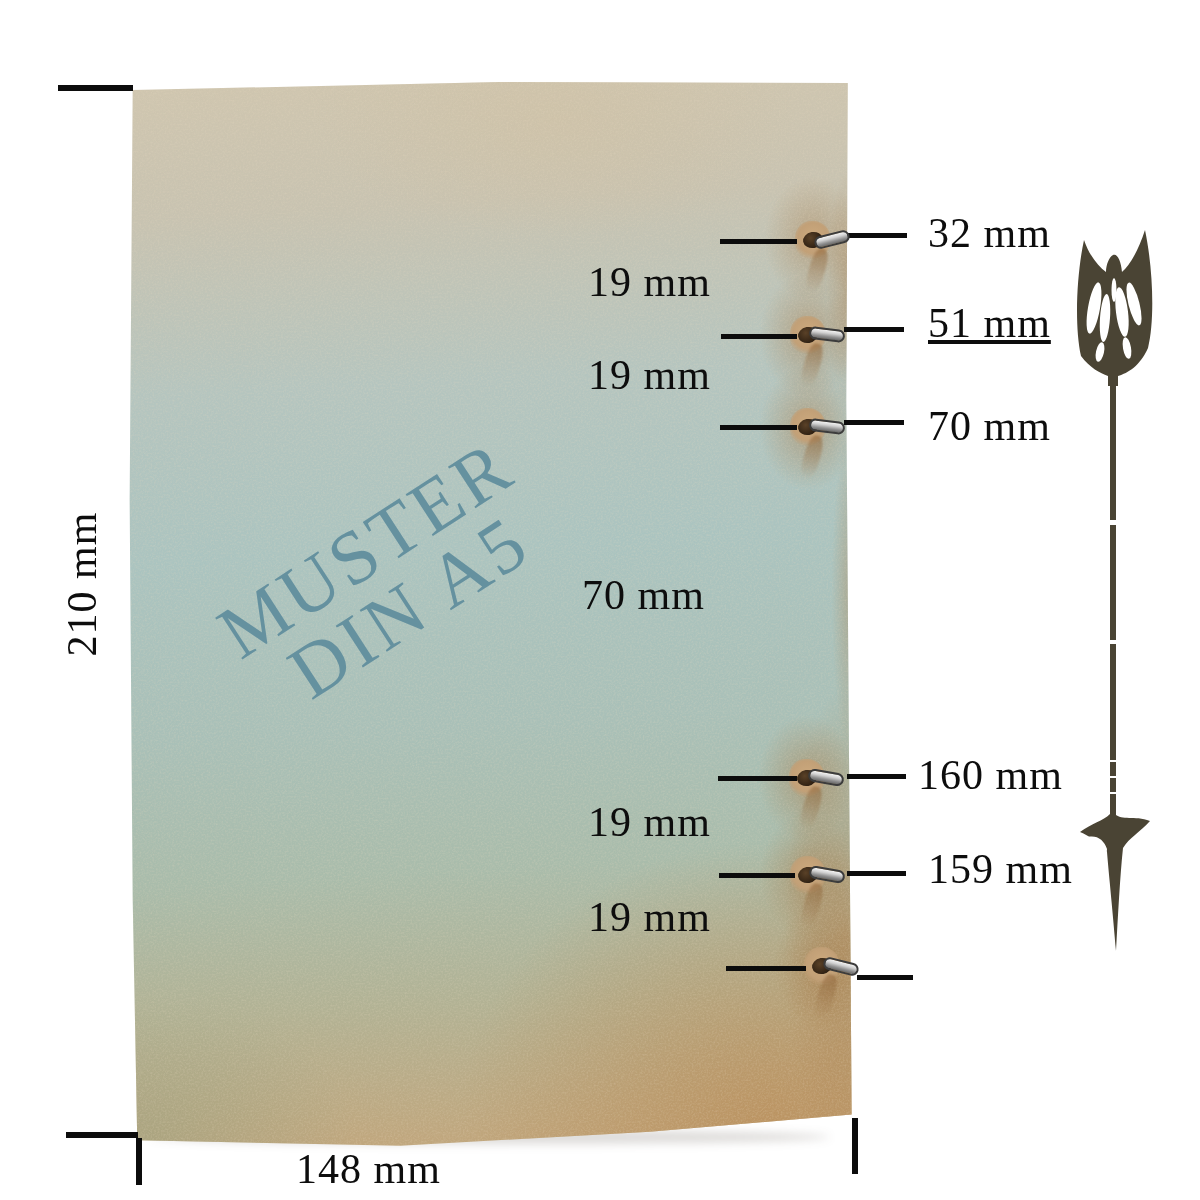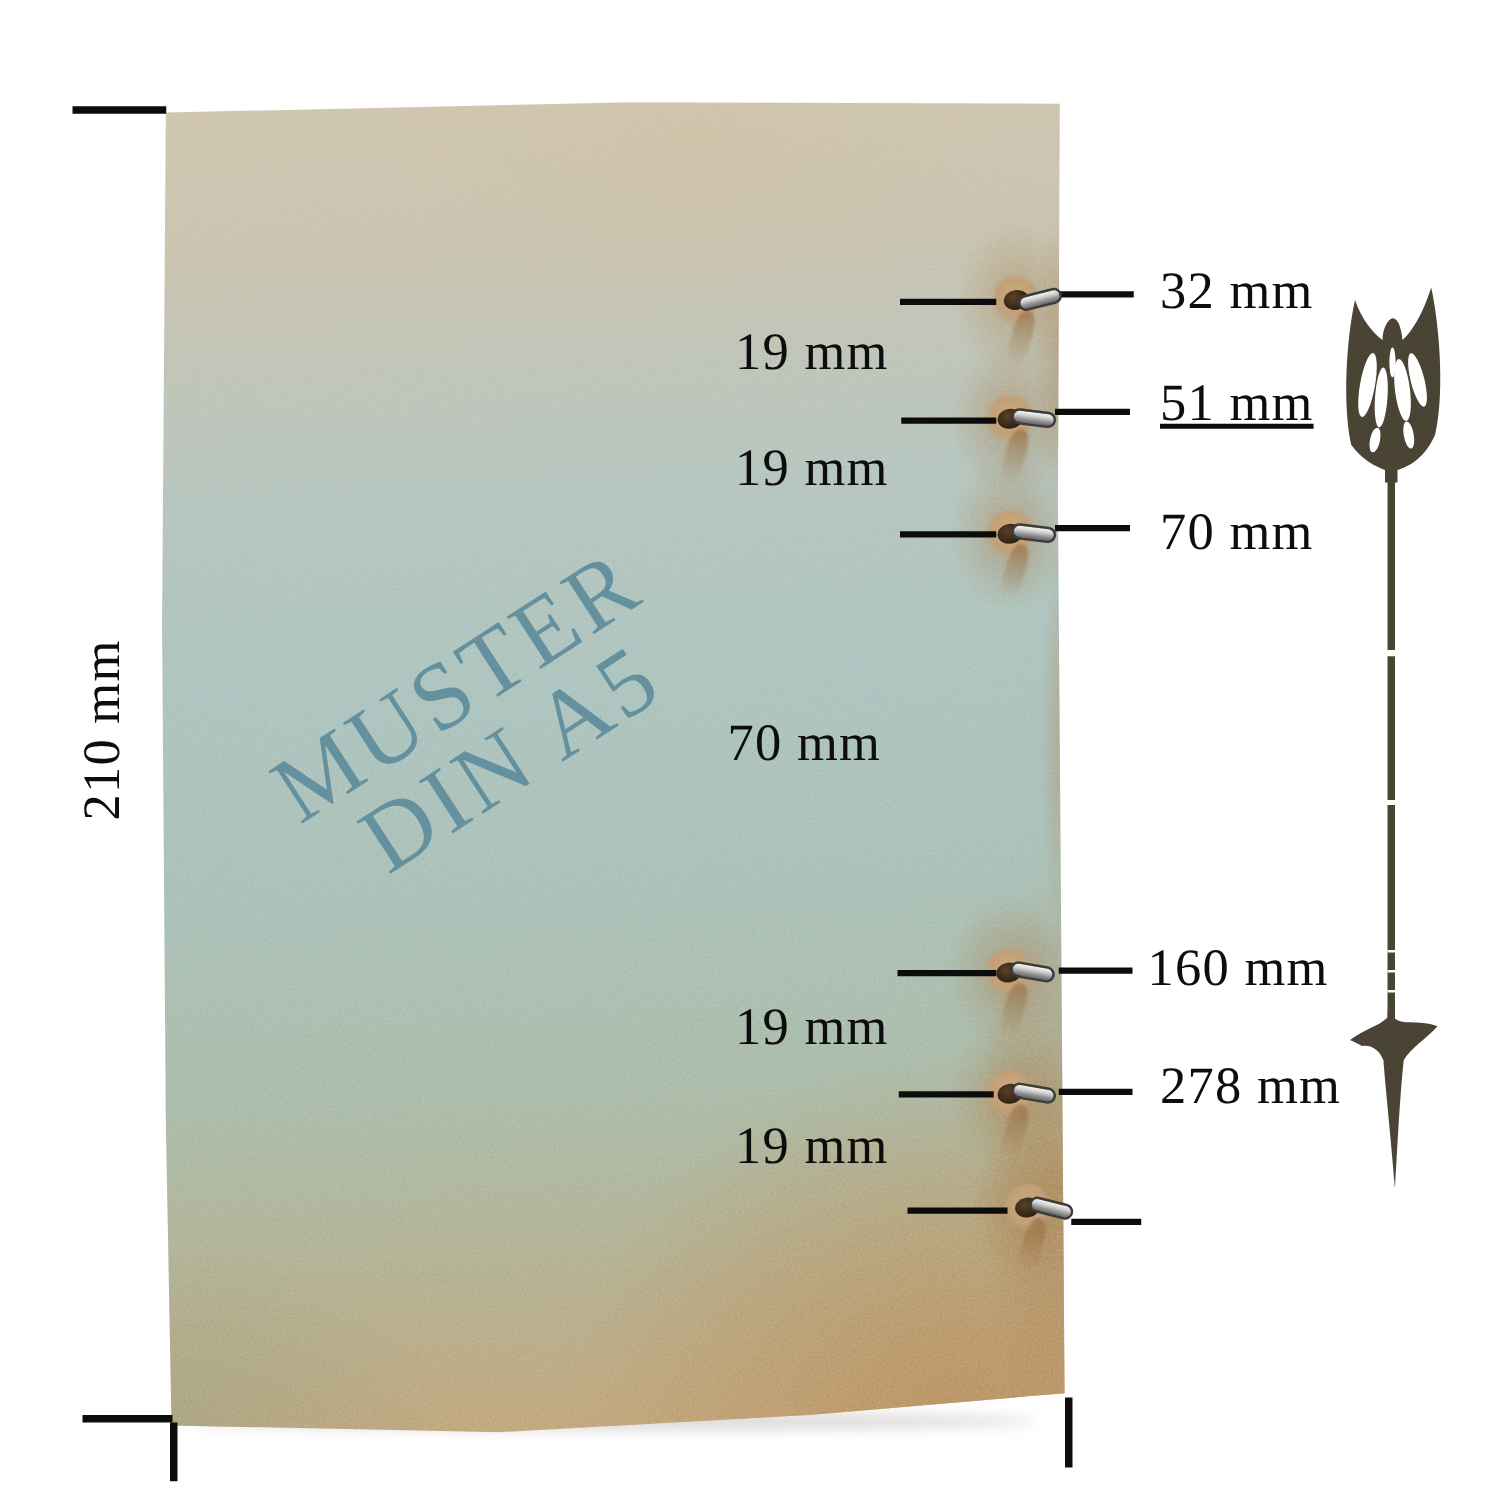--- a/index.html
+++ b/index.html
@@ -127,37 +127,38 @@
   <div class="lbl" style="left:918px;top:754px;">160 mm</div>
 
   <div class="lbl" style="left:588px;top:801px;">19 mm</div>
 
   <div class="hole-blob" style="left:790px;top:856px;"></div>
   <div class="hole-streak" style="left:804px;top:883px;"></div>
   <div class="hole-pit" style="left:798px;top:867px;"></div>
   <div class="ring" style="left:809px;top:868px;transform:rotate(10deg);"></div>
   <div class="dim-line" style="left:719px;top:873px;width:76px;"></div>
   <div class="dim-line" style="left:847px;top:871px;width:59px;"></div>
-  <div class="lbl" style="left:928px;top:848px;">278 mm</div>
+  <div class="lbl" style="left:928px;top:848px;">159 mm</div>
 
   <div class="lbl" style="left:588px;top:896px;">19 mm</div>
 
   <div class="hole-blob" style="left:804px;top:947px;"></div>
   <div class="hole-streak" style="left:818px;top:974px;"></div>
   <div class="hole-pit" style="left:812px;top:958px;"></div>
   <div class="ring" style="left:823px;top:960px;transform:rotate(14deg);"></div>
   <div class="dim-line" style="left:726px;top:966px;width:80px;"></div>
   <div class="dim-line" style="left:857px;top:975px;width:56px;"></div>
 
   <div class="tick" style="left:58px;top:85px;width:75px;height:6px;"></div>
   <div class="tick" style="left:66px;top:1132px;width:72px;height:6px;"></div>
   <div class="tick" style="left:136px;top:1138px;width:6px;height:47px;"></div>
   <div class="tick" style="left:852px;top:1118px;width:6px;height:56px;"></div>
 
   <div class="lbl lbl-v" style="left:82px;top:584px;">210 mm</div>
+  <div class="lbl" style="left:296px;top:1148px;">148 mm</div>
 
   <svg class="arrow-svg" xmlns="http://www.w3.org/2000/svg" width="92" height="735" viewBox="0 0 92 735">
     <g fill="#4a4434">
 
       <path d="M14,20 C7,52 4,104 11,136 C20,148 30,153 38,156 L38,166 L48,166 L48,156
                C58,153 70,146 78,128 C85,100 83,48 75,10
                C68,32 59,46 52,52 C51,40 47,33 43,35 C39,37 36,45 36,52 C28,46 19,35 14,20 Z"></path>
 
       <rect x="40" y="154" width="6" height="452"></rect>
 

